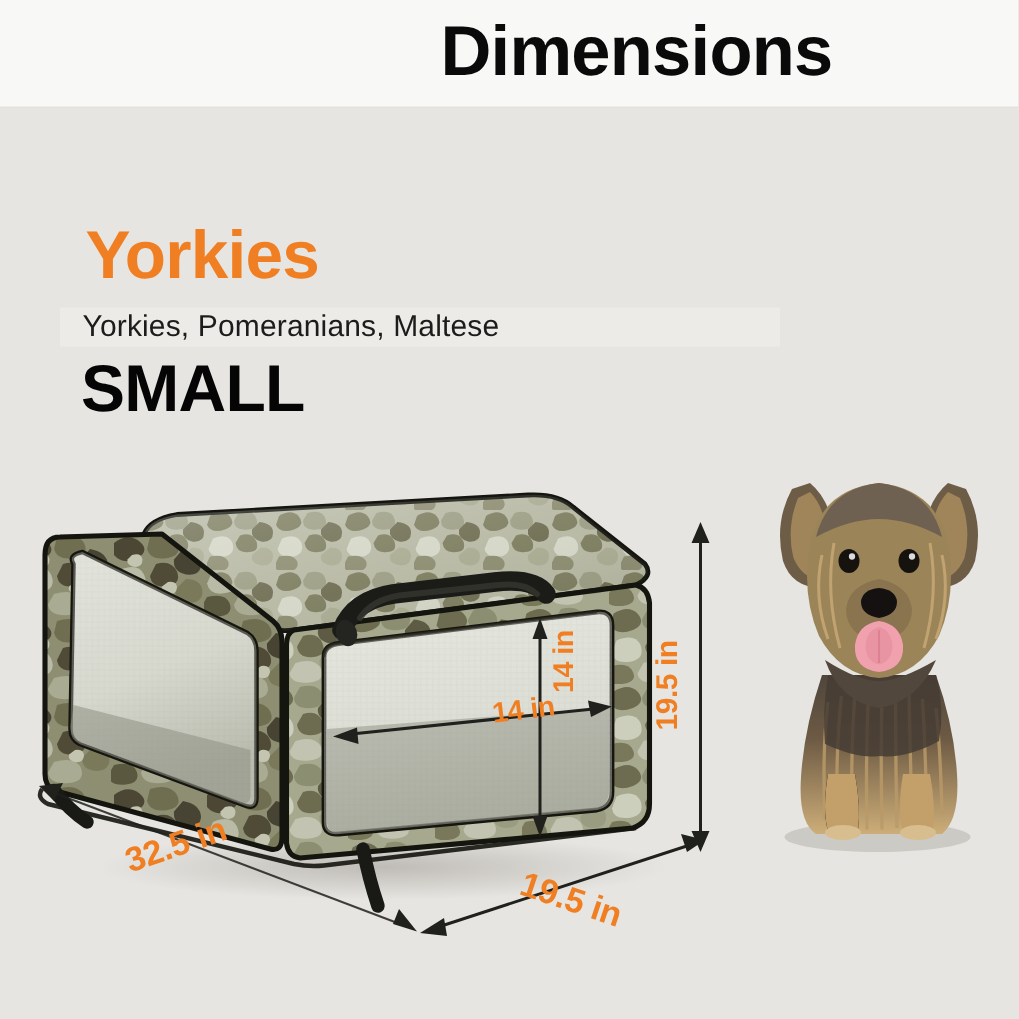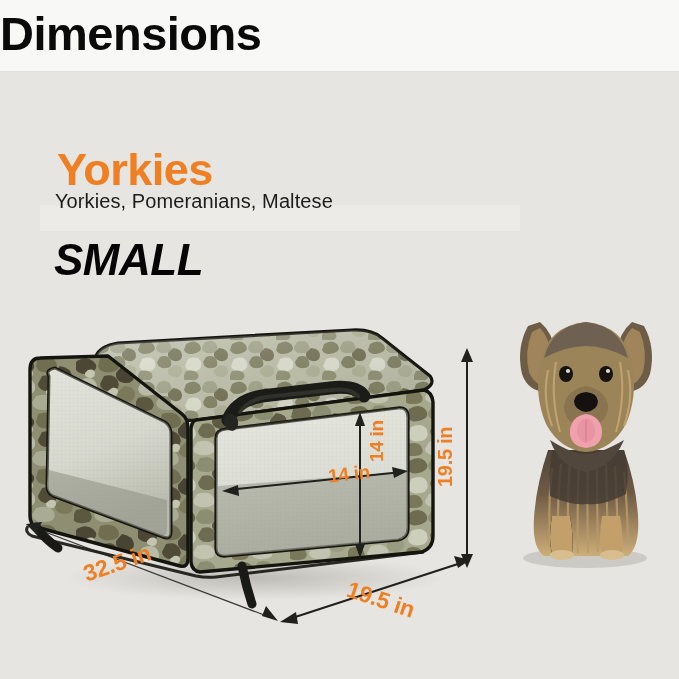--- a/index.html
+++ b/index.html
@@ -11,21 +11,21 @@
   }
   #page{position:absolute;inset:0;width:679px;height:679px;background:#e7e5e1;}
 
   
   .header-band{
     position:absolute;left:0;top:0;width:679px;height:72px;
     background:#f8f8f7;
   }
   .header-title{
     position:absolute;left:0;top:4px;width:555px;
-    text-align:left;
+    text-align:right;
     font-family:"Liberation Sans", sans-serif;
     font-weight:bold;
     font-size:47px;
     letter-spacing:-0.5px;
     color:#0a0a0a;
     line-height:60px;
   }
   .header-rule{
     position:absolute;left:0;top:71px;width:679px;height:1px;
     background:#e3e1dd;
@@ -35,28 +35,28 @@
   .breeds-title{
     position:absolute;left:57px;top:145px;
     font-weight:bold;font-size:45px;line-height:50px;
     color:#ef7f22;letter-spacing:-0.5px;
   }
   .breeds-band{
     position:absolute;left:40px;top:205px;width:480px;height:26px;
     background:#edebe7;
   }
   .breeds-list{
-    position:absolute;left:55px;top:188px;
+    position:absolute;left:55px;top:205px;
     font-size:20px;line-height:26px;color:#1c1c1c;font-weight:normal;
     letter-spacing:0.1px;
   }
   .size-word{
     position:absolute;left:54px;top:236px;
     font-weight:bold;font-size:44px;line-height:48px;
-    color:#050505;letter-spacing:-0.5px;font-style:italic;
+    color:#050505;letter-spacing:-0.5px;
   }
 
   
   .scene{position:absolute;left:0;top:300px;width:679px;height:379px;}
   .scene svg{display:block;}
 
   
   .dim{
     position:absolute;
     color:#ef7f22;font-weight:bold;

